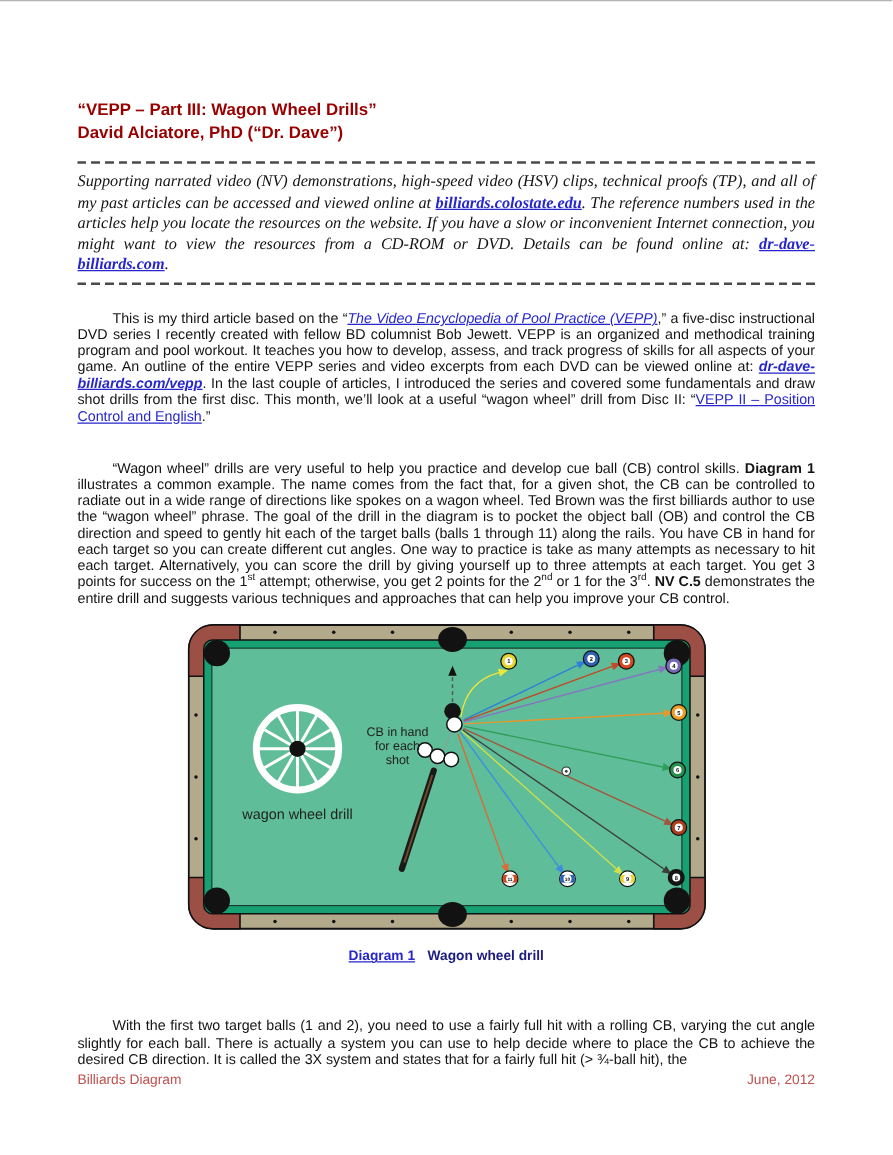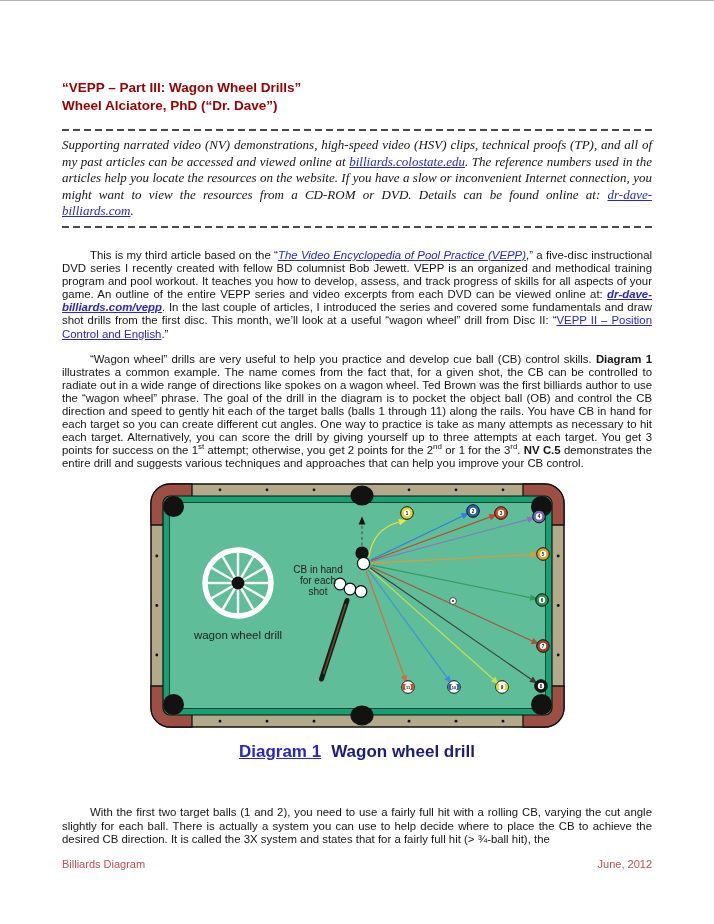--- a/index.html
+++ b/index.html
@@ -29,54 +29,54 @@
     text-align:justify;
     margin:4px 0 0 0;
   }
   .body-p{
     font-size:11.4px;line-height:13.1px;
     text-align:justify;
     text-indent:28px;
     margin:0;
   }
   .p1{margin-top:21px;}
-  .p2{margin-top:12px;}
+  .p2{margin-top:28px;}
   .p3{margin-top:44px;}
   a.lnk{color:var(--link_blue);text-decoration:underline;cursor:pointer;}
   a.lnk.it{font-style:italic;}
   a.lnk.bi{font-style:italic;font-weight:bold;}
-  .intro a.lnk{font-weight:normal;}
+  .intro a.lnk{font-weight:bold;}
   sup{font-size:8px;line-height:0;}
   b{font-weight:bold;}
   figure.diagram{margin:13px auto 0 auto;width:415px;}
   .caption{
     margin-top:10px;
     text-align:center;
-    font-size:17px;font-weight:bold;
+    font-size:11px;font-weight:bold;
     color:var(--caption_navy);
   }
   .caption a.lnk{font-weight:bold;}
   .caption .cap-text{margin-left:10px;}
   .footer{
     position:absolute;left:62px;right:62px;top:857px;
     display:flex;justify-content:space-between;
     font-size:11px;color:var(--footer_red);
   }
   svg text{font-family:"Liberation Sans",sans-serif;}
 </style>
 </head>
 <body>
 
 <div class="page">
   <div class="content">
 
     <div class="header-row">
       <div class="hdr">“VEPP – Part III: Wagon Wheel Drills”</div>
     </div>
-    <div class="hdr">Wheel Alciatore, PhD (“Dr. Dave”)</div>
+    <div class="hdr">David Alciatore, PhD (“Dr. Dave”)</div>
 
     <div class="rule rule1"></div>
 
     <p class="intro"><span>Supporting narrated video (NV) demonstrations, high-speed video (HSV) clips, technical proofs (TP), and all of my past articles can be accessed and viewed online at </span><a class="lnk bi">billiards.colostate.edu</a><span>.  The reference numbers used in the articles help you locate the resources on the website.  If you have a slow or inconvenient Internet connection, you might want to view the resources from a CD-ROM or DVD.  Details can be found online at: </span><a class="lnk bi">dr-dave-billiards.com</a><span>.</span></p>
 
     <div class="rule rule2"></div>
 
     <p class="body-p p1"><span>This is my third article based on the “</span><a class="lnk it">The Video Encyclopedia of Pool Practice (VEPP)</a><span>,” a five-disc instructional DVD series I recently created with fellow BD columnist Bob Jewett.  VEPP is an organized and methodical training program and pool workout.  It teaches you how to develop, assess, and track progress of skills for all aspects of your game.  An outline of the entire VEPP series and video excerpts from each DVD can be viewed online at: </span><a class="lnk bi">dr-dave-billiards.com/vepp</a><span>.  In the last couple of articles, I introduced the series and covered some fundamentals and draw shot drills from the first disc.  This month, we’ll look at a useful “wagon wheel” drill from Disc II: “</span><a class="lnk">VEPP II – Position Control and English</a><span>.”</span></p>
 
     <p class="body-p p2"><span>“Wagon wheel” drills are very useful to help you practice and develop cue ball (CB) control skills.  </span><b>Diagram 1</b><span> illustrates a common example.  The name comes from the fact that, for a given shot, the CB can be controlled to radiate out in a wide range of directions like spokes on a wagon wheel.  Ted Brown was the first billiards author to use the “wagon wheel” phrase.  The goal of the drill in the diagram is to pocket the object ball (OB) and control the CB direction and speed to gently hit each of the target balls (balls 1 through 11) along the rails.  You have CB in hand for each target so you can create different cut angles.  One way to practice is take as many attempts as necessary to hit each target.  Alternatively, you can score the drill by giving yourself up to three attempts at each target.  You get 3 points for success on the 1</span><sup>st</sup><span> attempt; otherwise, you get 2 points for the 2</span><sup>nd</sup><span> or 1 for the 3</span><sup>rd</sup><span>.  </span><b>NV C.5</b><span> demonstrates the entire drill and suggests various techniques and approaches that can help you improve your CB control.</span></p>

